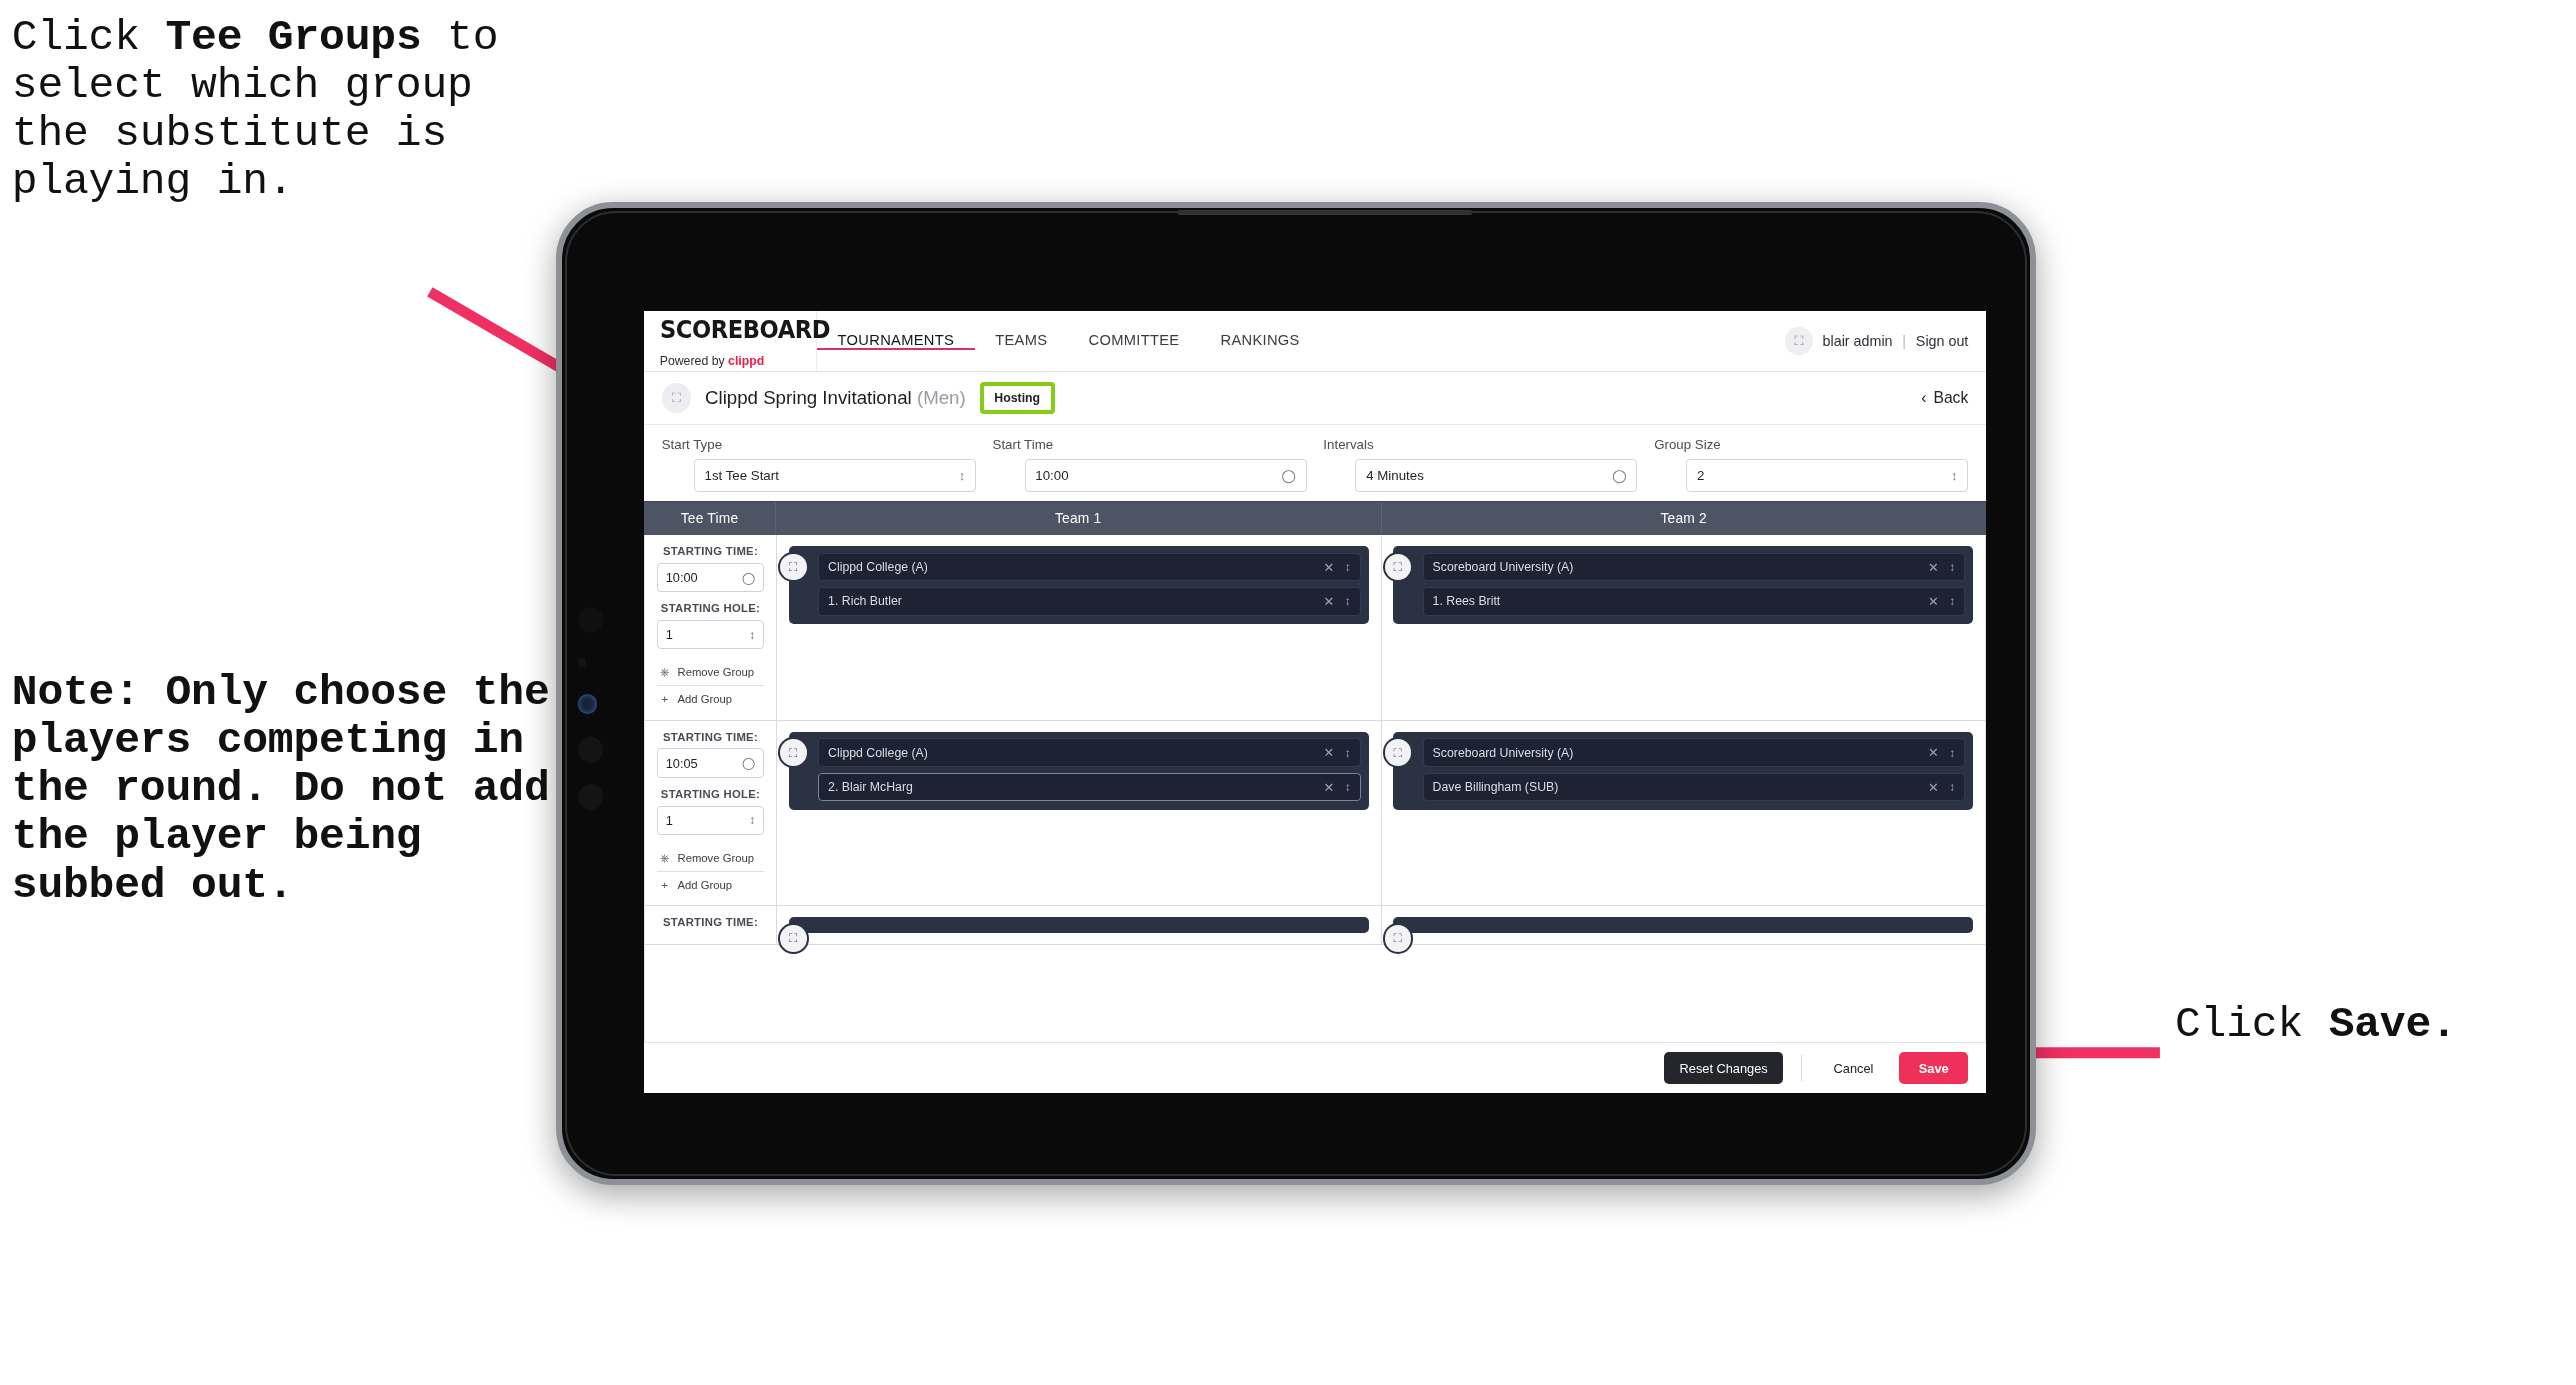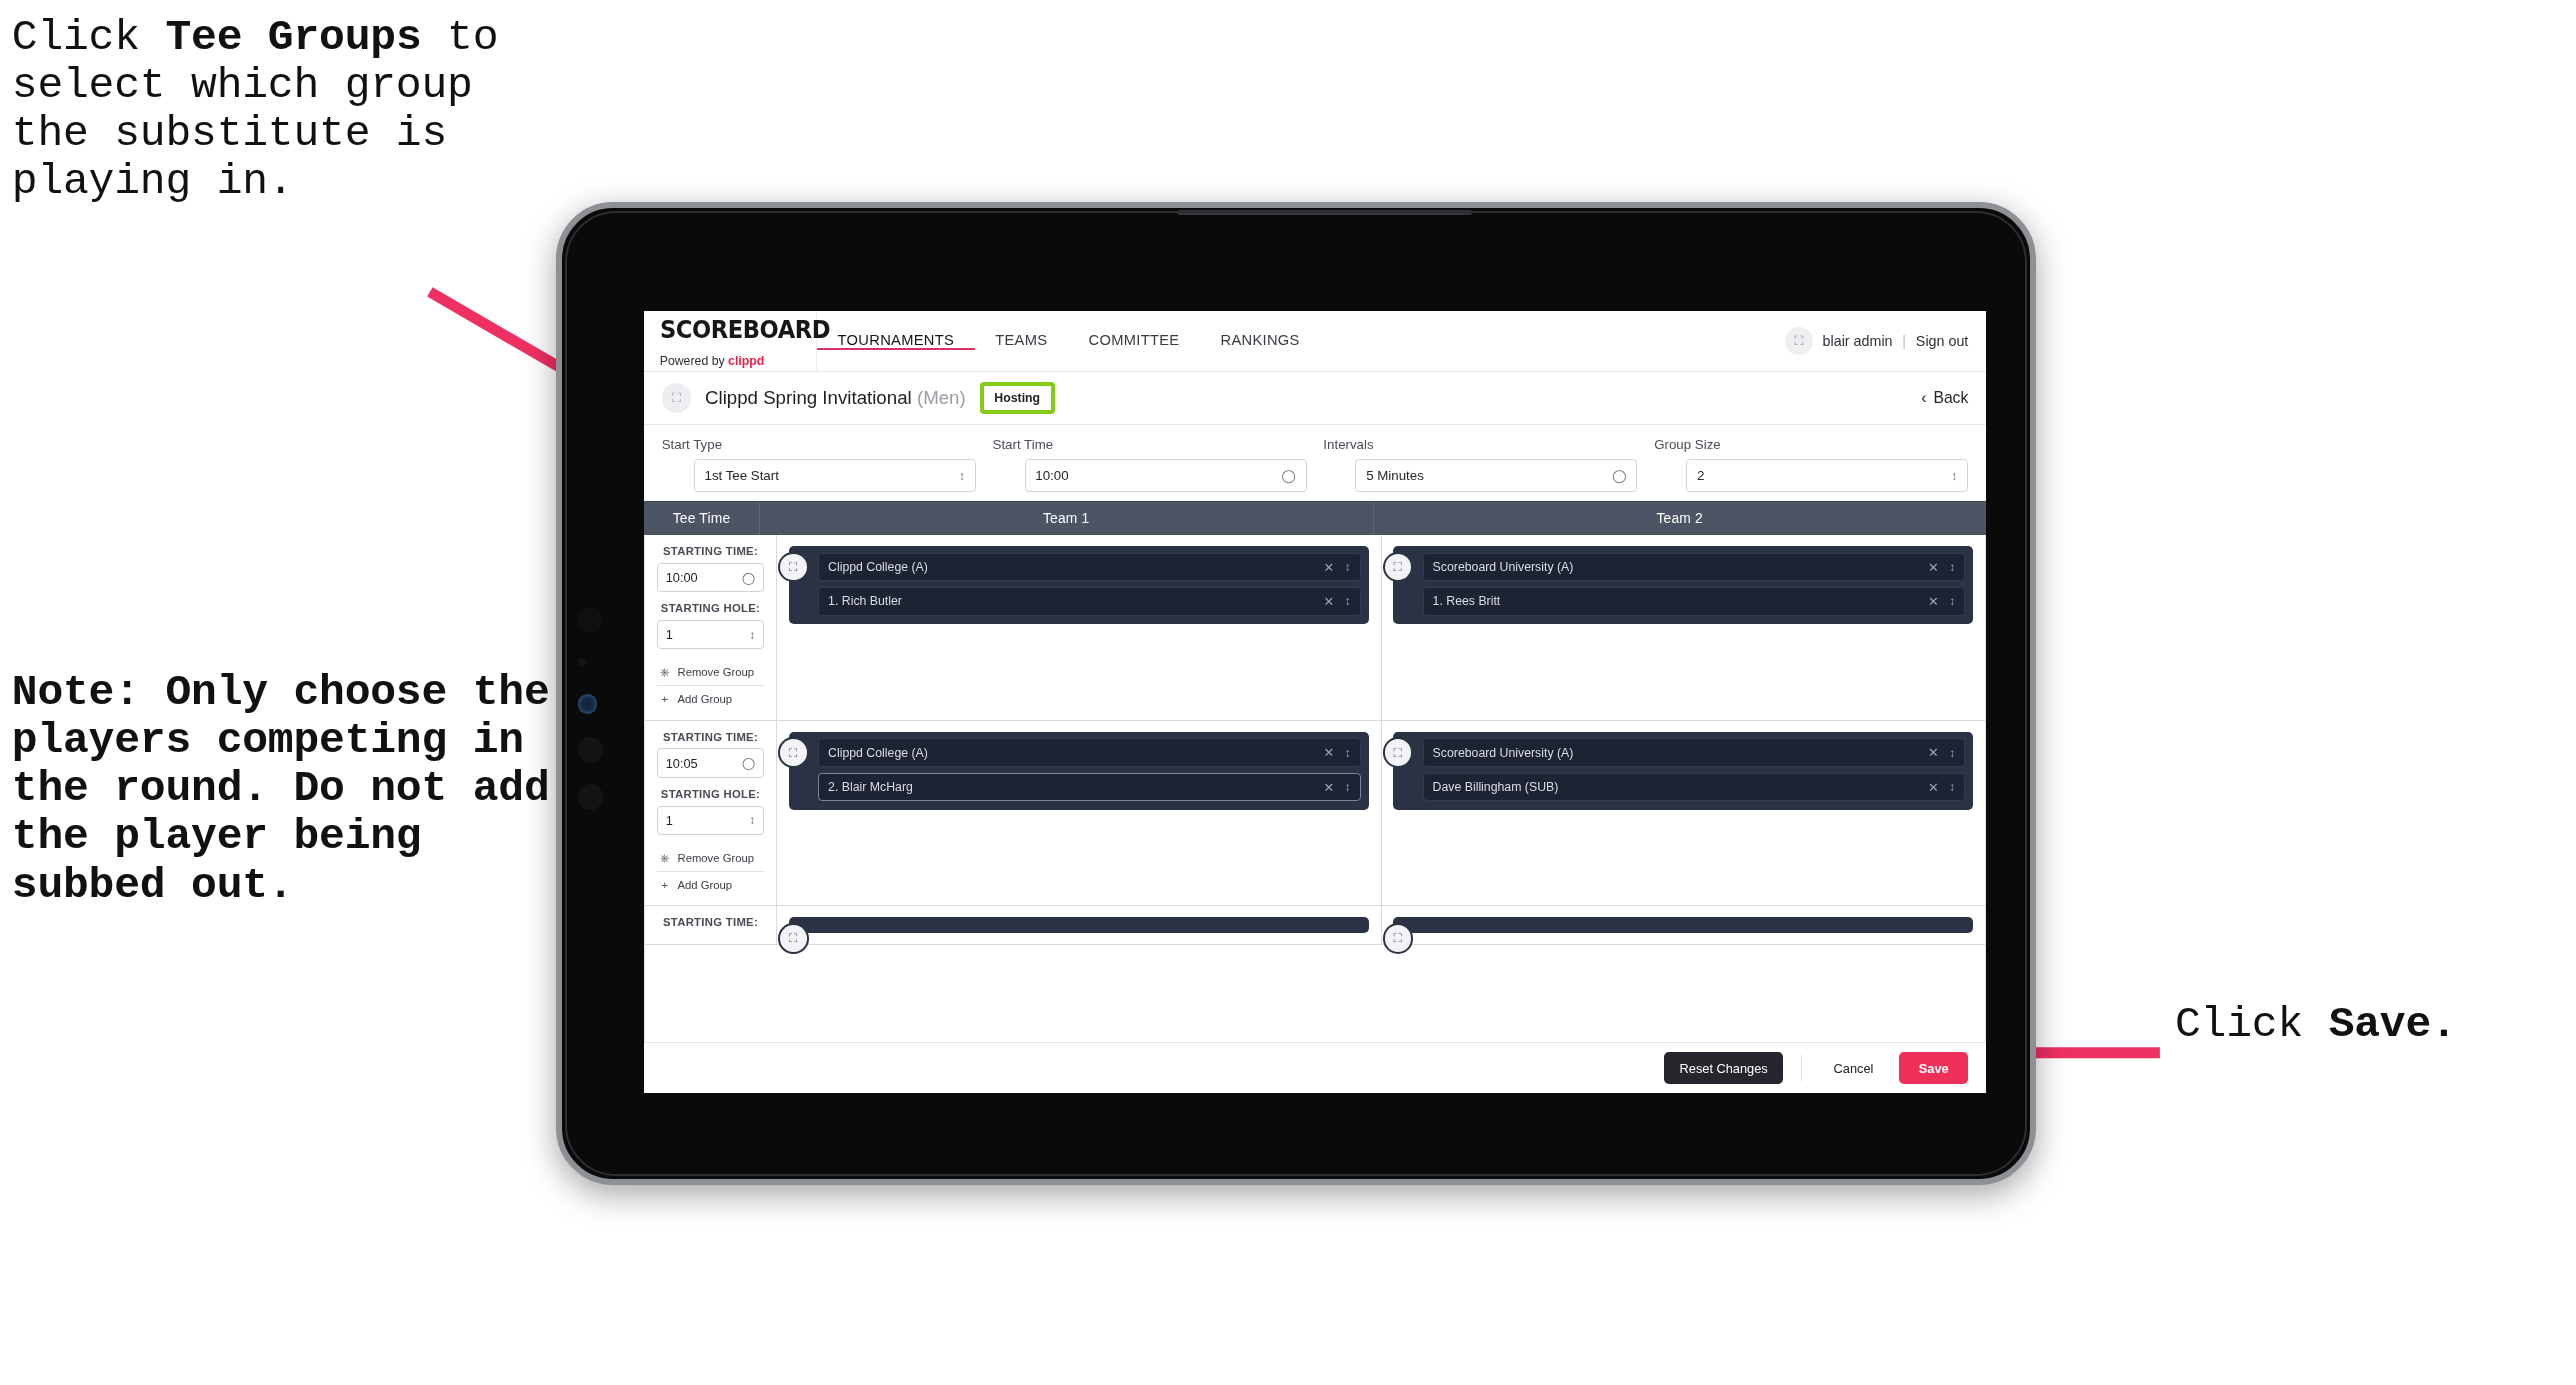--- a/index.html
+++ b/index.html
@@ -126,21 +126,21 @@
   }
   .ctrl .val { flex:1; }
   .ctrl .ic { color:#6e6e78; font-size:12.8px; display:flex; align-items:center; }
 
   
   .tbl-head {
     display:flex; background:#4d5464; color:#fff; flex:none;
     border-top:1px solid #3f4553;
   }
   .th { padding: 8.8px 0; font-size:13.8px; text-align:center; letter-spacing:0.2px; }
-  .th.tee  { width: 116px; border-right:1px solid #5d6474; }
+  .th.tee  { width: 132px; border-right:1px solid #5d6474; }
   .th.team { flex:1; }
   .th.team + .th.team { border-left:1px solid #5d6474; }
 
   .tbl-body { flex:1; overflow:hidden; border-left:1px solid #e1e2e7; border-right:1px solid #e1e2e7; background:#fff; }
   .grp-row { display:flex; border-bottom:1px solid #d8dade; min-height: 162px; }
   .grp-row.partial { min-height: 39px; }
 
   .teecell {
     width:132px; flex:none; border-right:1px solid #d8dade;
     padding: 9.8px 11.8px 7.9px; display:flex; flex-direction:column; align-items:stretch;
@@ -275,21 +275,21 @@
         <div class="field">
           <div class="field-label">Start Time</div>
           <div class="ctrl">
             <span class="val">10:00</span>
             <span class="ic">◯</span>
           </div>
         </div>
         <div class="field">
           <div class="field-label">Intervals</div>
           <div class="ctrl">
-            <span class="val">5 Minutes</span>
+            <span class="val">4 Minutes</span>
             <span class="ic">◯</span>
           </div>
         </div>
         <div class="field">
           <div class="field-label">Group Size</div>
           <div class="ctrl">
             <span class="val">2</span>
             <span class="ic">↕</span>
           </div>
         </div>

